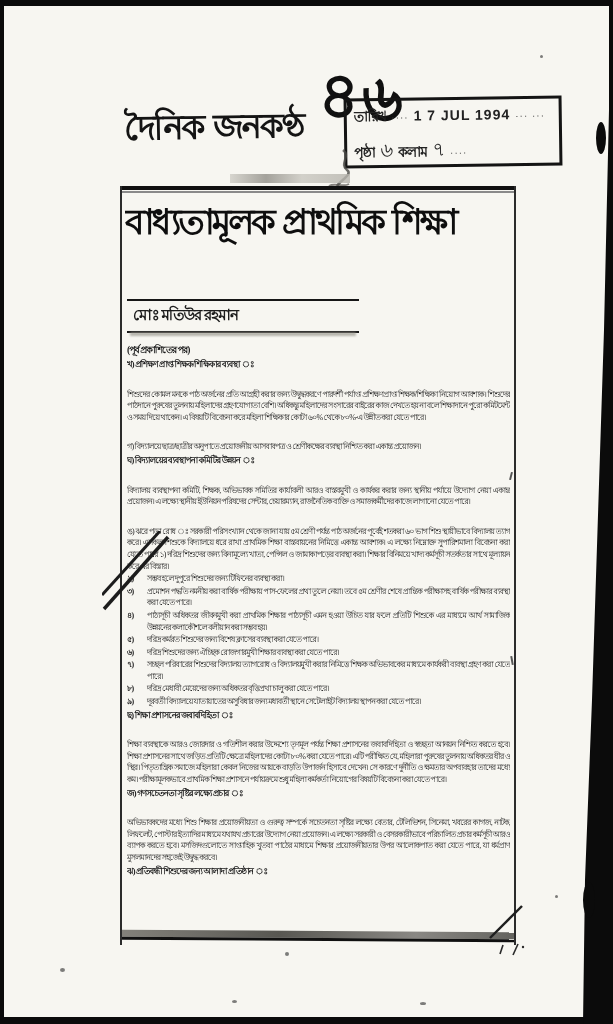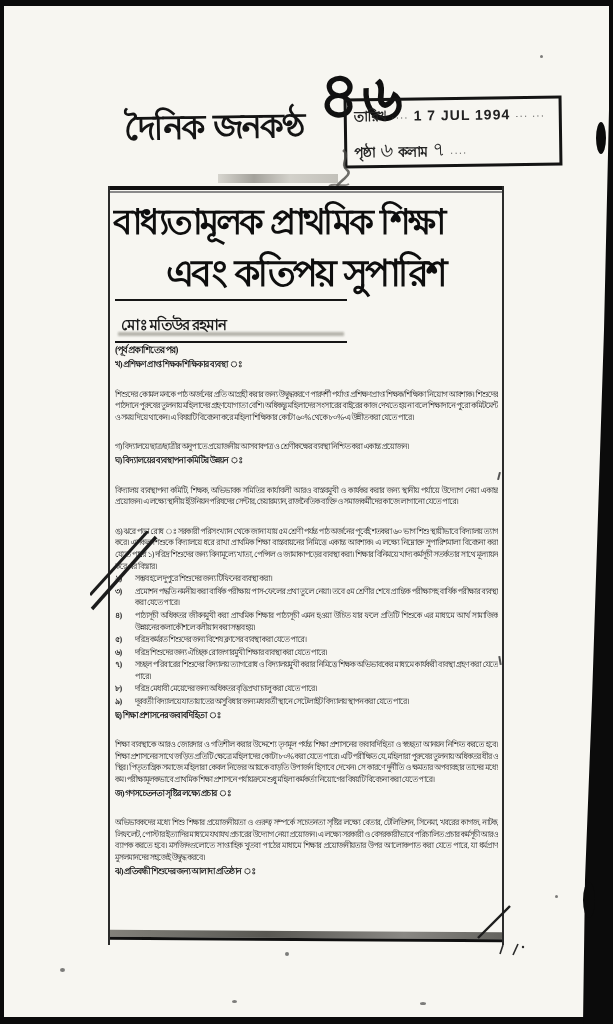--- a/index.html
+++ b/index.html
@@ -23,32 +23,32 @@
          transform:rotate(-0.8deg);padding:4px 7px;box-sizing:border-box;
          font-family:"Liberation Sans",sans-serif;font-size:12px;color:#222;}
   #stamp .row{display:flex;align-items:baseline;gap:5px;height:30px;overflow:hidden;}
   #stamp .bn{font-size:14px;font-weight:bold;letter-spacing:-1px;max-width:38px;overflow:hidden;white-space:nowrap;}
   #stamp .date{font-weight:bold;font-size:14px;letter-spacing:1px;white-space:nowrap;}
   #stamp .dots{color:#444;font-size:10px;letter-spacing:1px;}
   #stamp .hand{font-size:20px;color:#2e2e2e;transform:rotate(-8deg) skewX(-8deg);font-weight:normal;}
   
   .scribble{position:absolute;left:323px;top:146px;}
   
-  #clip{position:absolute;left:108px;top:186px;width:396px;height:759px;
+  #clip{position:absolute;left:120px;top:186px;width:396px;height:759px;
         border-left:2px solid #2b2b2b;border-right:2px solid #2b2b2b;box-sizing:border-box;}
   .headline-rule{position:absolute;left:0;top:0;width:392px;height:4px;background:#101010;}
   .headline-rule2{position:absolute;left:0;top:5px;width:392px;height:2px;background:#8a8a8a;}
   .pre-smudge{position:absolute;left:108px;top:-12px;width:120px;height:9px;
               background:linear-gradient(90deg,#cfcdc6,#8f8d86 30%,#c9c7c0 60%,#b5b3ac);opacity:.8;}
   .hl{position:absolute;font-family:"DejaVu Serif",serif;font-weight:bold;color:#0e0e0e;
       white-space:nowrap;overflow:hidden;letter-spacing:-3px;}
   #hl1{left:3px;top:9px;font-size:35px;width:387px;}
   #hl2{left:56px;top:58px;font-size:37px;width:330px;}
   #byline{position:absolute;left:5px;top:113px;width:232px;border-top:2px solid #161616;
-          border-bottom:2px solid #161616;padding:12px 6px 3px;box-sizing:border-box;
+          border-bottom:2px solid #161616;padding:2px 6px 3px;box-sizing:border-box;
           font-size:15px;font-weight:bold;white-space:nowrap;overflow:hidden;letter-spacing:-1px;}
   #byline-shadow{position:absolute;left:8px;top:146px;width:226px;height:4px;background:#9a988f;opacity:.7;filter:blur(1px);}
   #contnote{position:absolute;left:5px;top:157px;font-size:9.5px;font-weight:bold;
             white-space:nowrap;overflow:hidden;width:160px;letter-spacing:-1px;}
   
   #body-col{position:absolute;left:5px;top:171px;width:383px;height:573px;overflow:hidden;
             font-size:8px;line-height:11.6px;letter-spacing:-0.8px;text-align:justify;color:#212121;}
   #body-col p{margin:18px 0 1px 0;}
   #body-col p.h{font-weight:bold;font-size:8.5px;margin-top:2px;}
   .item{display:flex;margin-bottom:1px;}
@@ -103,21 +103,20 @@
     <path d="M20 4 C 28 10, 16 18, 24 24 C 30 28, 18 34, 14 40" stroke="#4a4a46" stroke-width="2.5" fill="none" opacity="0.8"></path>
     <path d="M6 40 C 12 36, 20 42, 26 38" stroke="#55534e" stroke-width="2" fill="none" opacity="0.7"></path>
   </svg>
 
   <div id="clip">
     <div class="pre-smudge"></div>
     <div class="headline-rule"></div>
     <div class="headline-rule2"></div>
 
     <div class="hl" id="hl1">বাধ্যতামূলক প্রাথমিক শিক্ষা</div>
-    <div class="hl" id="hl2">এবং কতিপয় সুপারিশ</div>
 
     <div id="byline">মোঃ মতিউর রহমান</div>
     <div id="byline-shadow"></div>
     <div id="contnote">(পূর্ব প্রকাশিতের পর)</div>
 
     <div id="body-col">
       <p class="h">খ) প্রশিক্ষণ প্রাপ্ত শিক্ষক/শিক্ষিকার ব্যবস্থা ঃ</p>
       <p>শিশুদের কোমল মনকে পাঠ অর্জনের প্রতি আগ্রহী করার জন্য উদ্বুদ্ধকরণে পারদর্শী পর্যাপ্ত প্রশিক্ষণপ্রাপ্ত শিক্ষক/শিক্ষিকা নিয়োগ আবশ্যক। শিশুদের পাঠদানে পুরুষের তুলনায় মহিলাদের গ্রহণযোগ্যতা বেশি। অধিকন্তু মহিলাদের সংসারের বাইরের কাজ দেখতে হয় না বলে শিক্ষাদানে পুরো কমিটমেন্ট ও সময় দিয়ে থাকেন। এ বিষয়টি বিবেচনা করে মহিলা শিক্ষিকার কোটা ৬০% থেকে ৮০%-এ উন্নীত করা যেতে পারে।</p>
       <p>গ) বিদ্যালয়ে ছাত্র/ছাত্রীর অনুপাতে প্রয়োজনীয় আসবাবপত্র ও শ্রেণীকক্ষের ব্যবস্থা নিশ্চিত করা একান্ত প্রয়োজন।</p>
       <p class="h">ঘ) বিদ্যালয়ের ব্যবস্থাপনা কমিটির উন্নয়ন ঃ</p>

